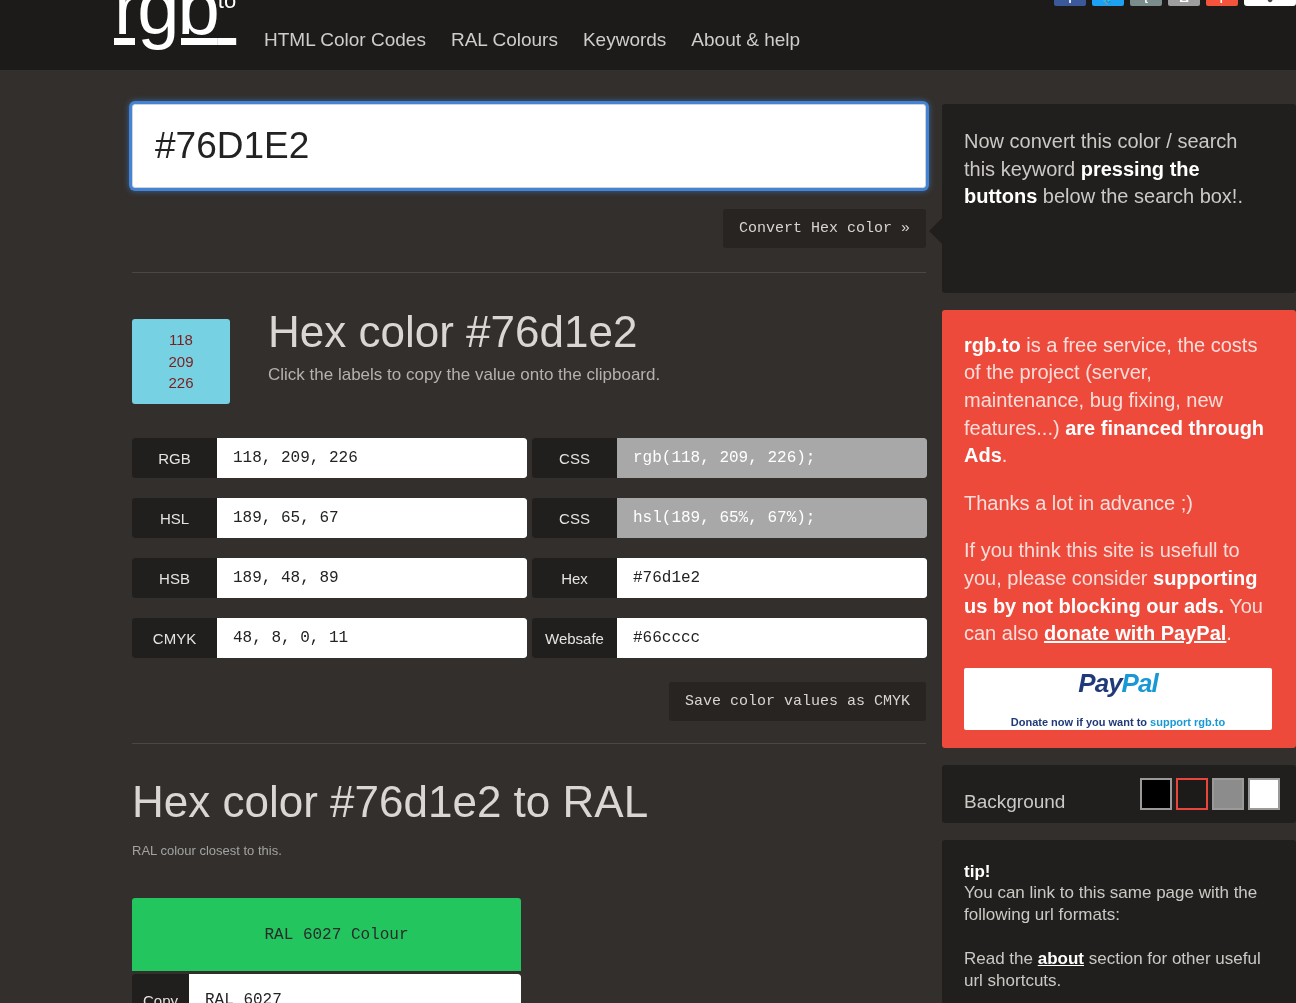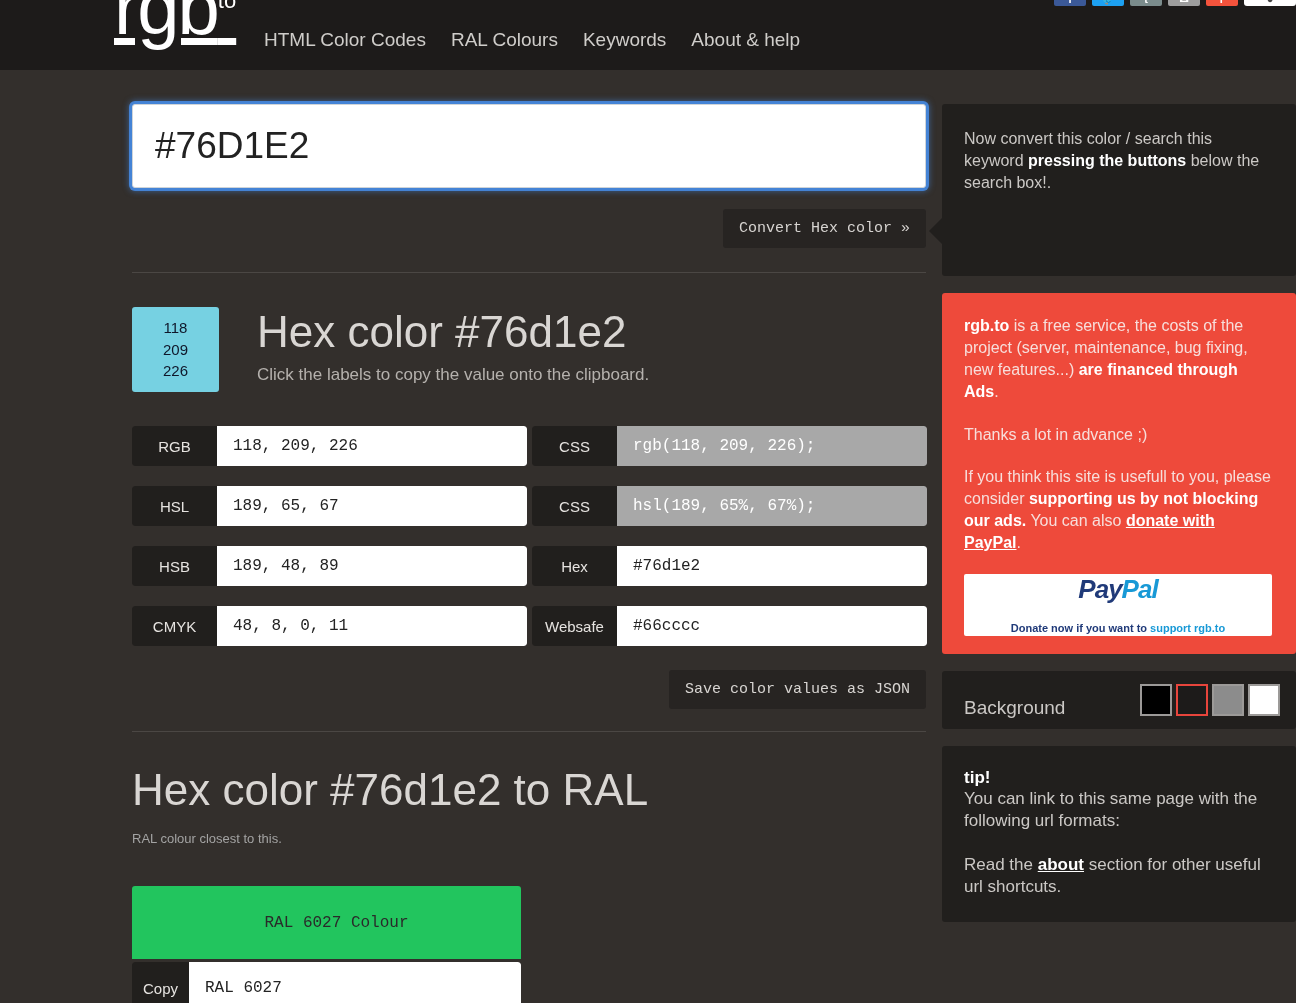--- a/index.html
+++ b/index.html
@@ -66,24 +66,25 @@
   .btn-dark {
     background: #272422; color: #d7d4d1; border: none; border-radius: 3px;
     font-family: "Liberation Mono", monospace; font-size: 15px;
     padding: 11px 16px; cursor: pointer;
   }
   .divider { height: 1px; background: #4b4744; margin: 24px 0 0 0; width: 794px; }
 
   
   .colorhead { display: flex; align-items: flex-start; margin-top: 34px; }
   .swatch {
-    width: 87px; height: 85px; border-radius: 3px;
+    width: 98px; height: 85px; border-radius: 3px;
     display: flex; flex-direction: column; align-items: center; justify-content: center;
-    font-size: 15px; color: #0f172a; line-height: 1.45;
+    font-size: 15px; color: #7f1d1d; line-height: 1.45;
     font-family: "Liberation Sans", sans-serif;
+    margin-top: 12px;
   }
   .colorhead .txt { margin-left: 38px; padding-top: 2px; }
   .colorhead h1 { font-size: 44px; font-weight: 300; color: #d9d6d3; line-height: 1.05; }
   .colorhead p { font-size: 17px; color: #b5b1ad; margin-top: 10px; }
 
   
   .valgrid {
     margin-top: 34px; display: grid; grid-template-columns: 395px 395px;
     column-gap: 5px; row-gap: 20px;
   }
@@ -119,21 +120,21 @@
   
   .side { position: absolute; left: 942px; top: 104px; width: 354px; }
   .panel { border-radius: 3px; padding: 24px 24px 24px 22px; position: relative; }
   .panel-dark { background: #211F1D; color: #cbc8c5; }
   .panel-dark .arrow {
     position: absolute; left: -13px; top: 114px;
     width: 0; height: 0;
     border-top: 13px solid transparent; border-bottom: 13px solid transparent;
     border-right: 13px solid #211F1D;
   }
-  .panel p { font-size: 16px; line-height: 1.38; }
+  .panel p { font-size: 20px; line-height: 1.38; }
   .panel b { color: #ffffff; font-weight: bold; }
 
   .panel-ad { background: #EE4A3B; color: #f5e3e1; margin-top: 17px; padding: 22px 24px 18px 22px; }
   .panel-ad p { color: #f7dedb; }
   .panel-ad b { color: #ffffff; }
   .panel-ad a { color: #ffffff; font-weight: bold; text-decoration: underline; }
   .panel-ad p + p { margin-top: 20px; }
 
   .paypal {
     margin-top: 20px; background: #ffffff; height: 62px; border-radius: 2px;
@@ -248,21 +249,21 @@
         <div class="vlabel">CMYK</div>
         <div class="vval">48, 8, 0, 11</div>
       </div>
       <div class="valrow">
         <div class="vlabel">Websafe</div>
         <div class="vval">#66cccc</div>
       </div>
     </div>
 
     <div class="json-row">
-      <button class="btn-dark">Save color values as JSON</button>
+      <button class="btn-dark">Save color values as CMYK</button>
     </div>
 
     <div class="divider" style="margin-top:22px;"></div>
 
     <div class="ral-head">
       <h2>Hex color #76d1e2 to RAL</h2>
       <p>RAL colour closest to this.</p>
     </div>
 
     <div class="ral-card">

